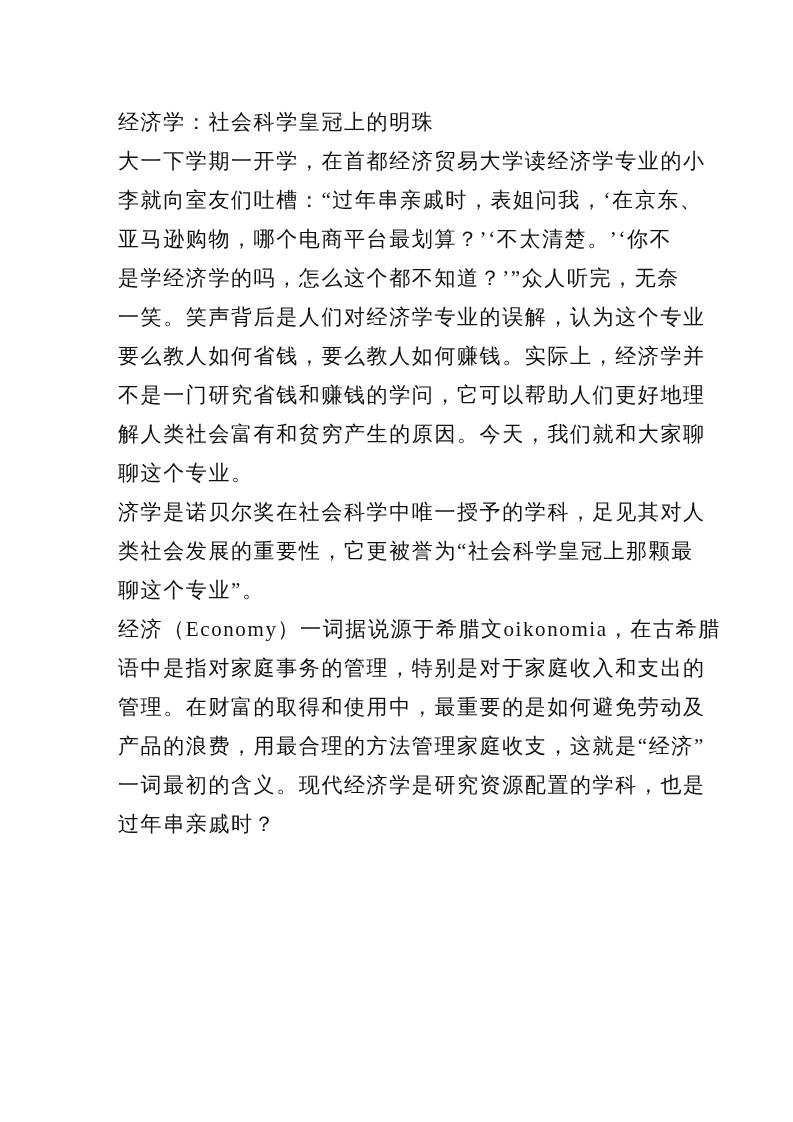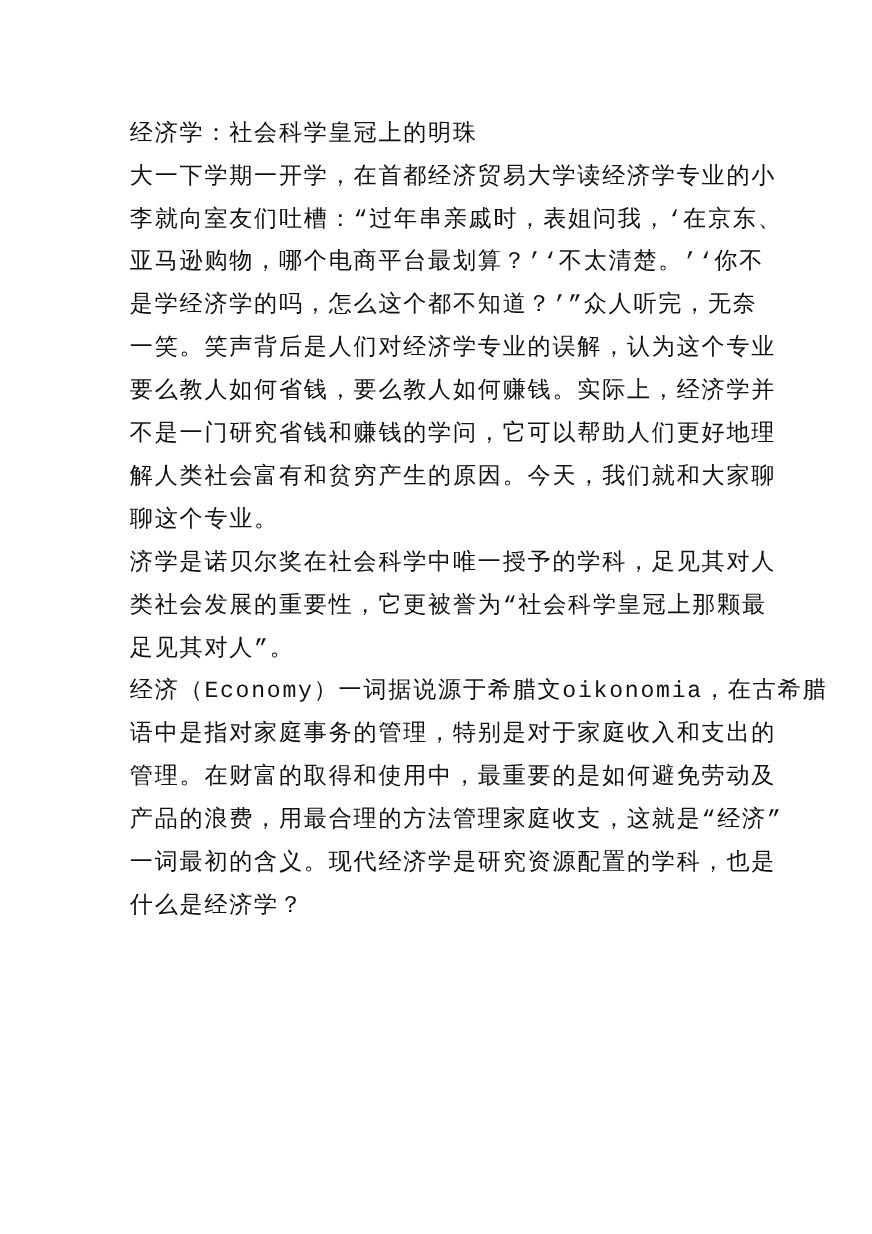--- a/index.html
+++ b/index.html
@@ -11,21 +11,21 @@
     width: 793px;
     height: 1122px;
     position: relative;
     overflow: hidden;
   }
   .page {
     position: absolute;
     left: 118px;
     top: 103px;
     width: 560px;
-    font-family: Liberation Mono, monospace;
+    font-family: Liberation Serif, serif;
     font-size: 21px;
     line-height: 39px;
     color: #111111;
     letter-spacing: 1.6px;
   }
   .line {
     display: block;
     white-space: nowrap;
     height: 39px;
   }
@@ -45,22 +45,22 @@
     <span class="line">要么教人如何省钱，要么教人如何赚钱。实际上，经济学并</span>
     <span class="line">不是一门研究省钱和赚钱的学问，它可以帮助人们更好地理</span>
     <span class="line">解人类社会富有和贫穷产生的原因。今天，我们就和大家聊</span>
     <span class="line">聊这个专业。</span>
   </div>
 
 
   <div>
     <span class="line">济学是诺贝尔奖在社会科学中唯一授予的学科，足见其对人</span>
     <span class="line">类社会发展的重要性，它更被誉为“社会科学皇冠上那颗最</span>
-    <span class="line">足见其对人”。</span>
+    <span class="line">聊这个专业”。</span>
     <span class="line">经济（Economy）一词据说源于希腊文oikonomia，在古希腊</span>
     <span class="line">语中是指对家庭事务的管理，特别是对于家庭收入和支出的</span>
     <span class="line">管理。在财富的取得和使用中，最重要的是如何避免劳动及</span>
     <span class="line">产品的浪费，用最合理的方法管理家庭收支，这就是“经济”</span>
     <span class="line">一词最初的含义。现代经济学是研究资源配置的学科，也是</span>
   </div>
 
-  <span class="line">什么是经济学？</span>
+  <span class="line">过年串亲戚时？</span>
 </div>
 
 </body></html>

